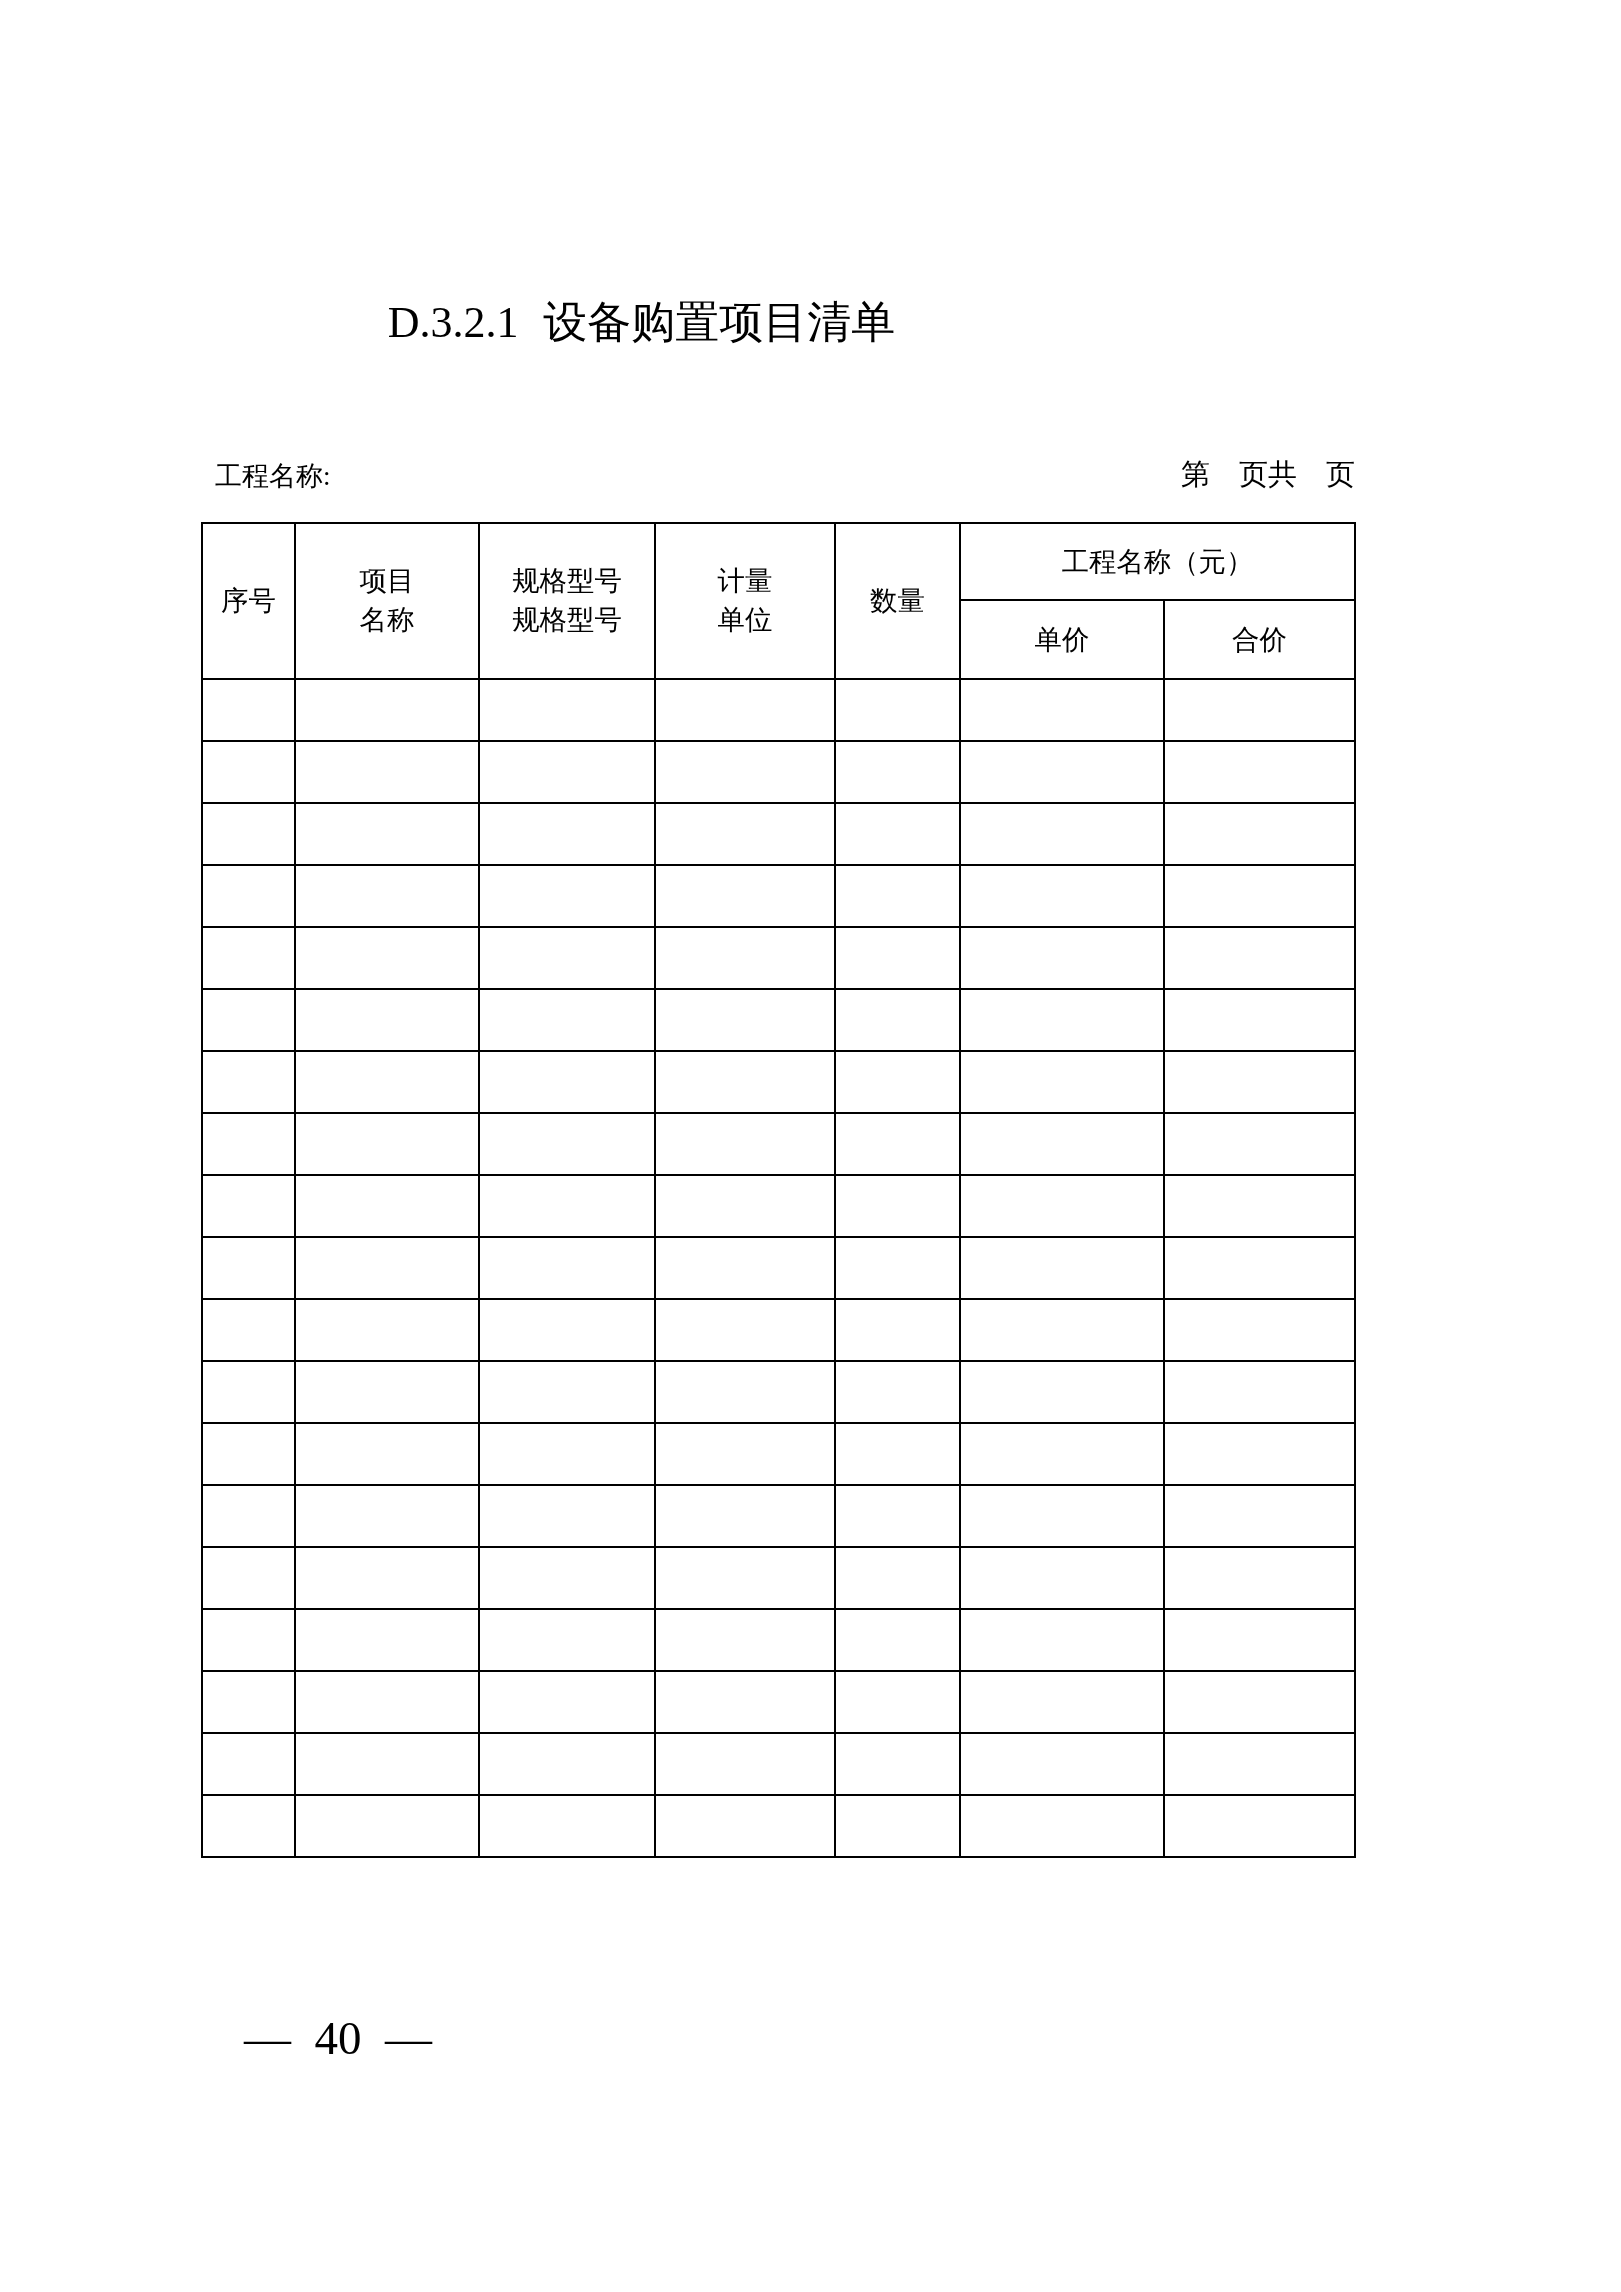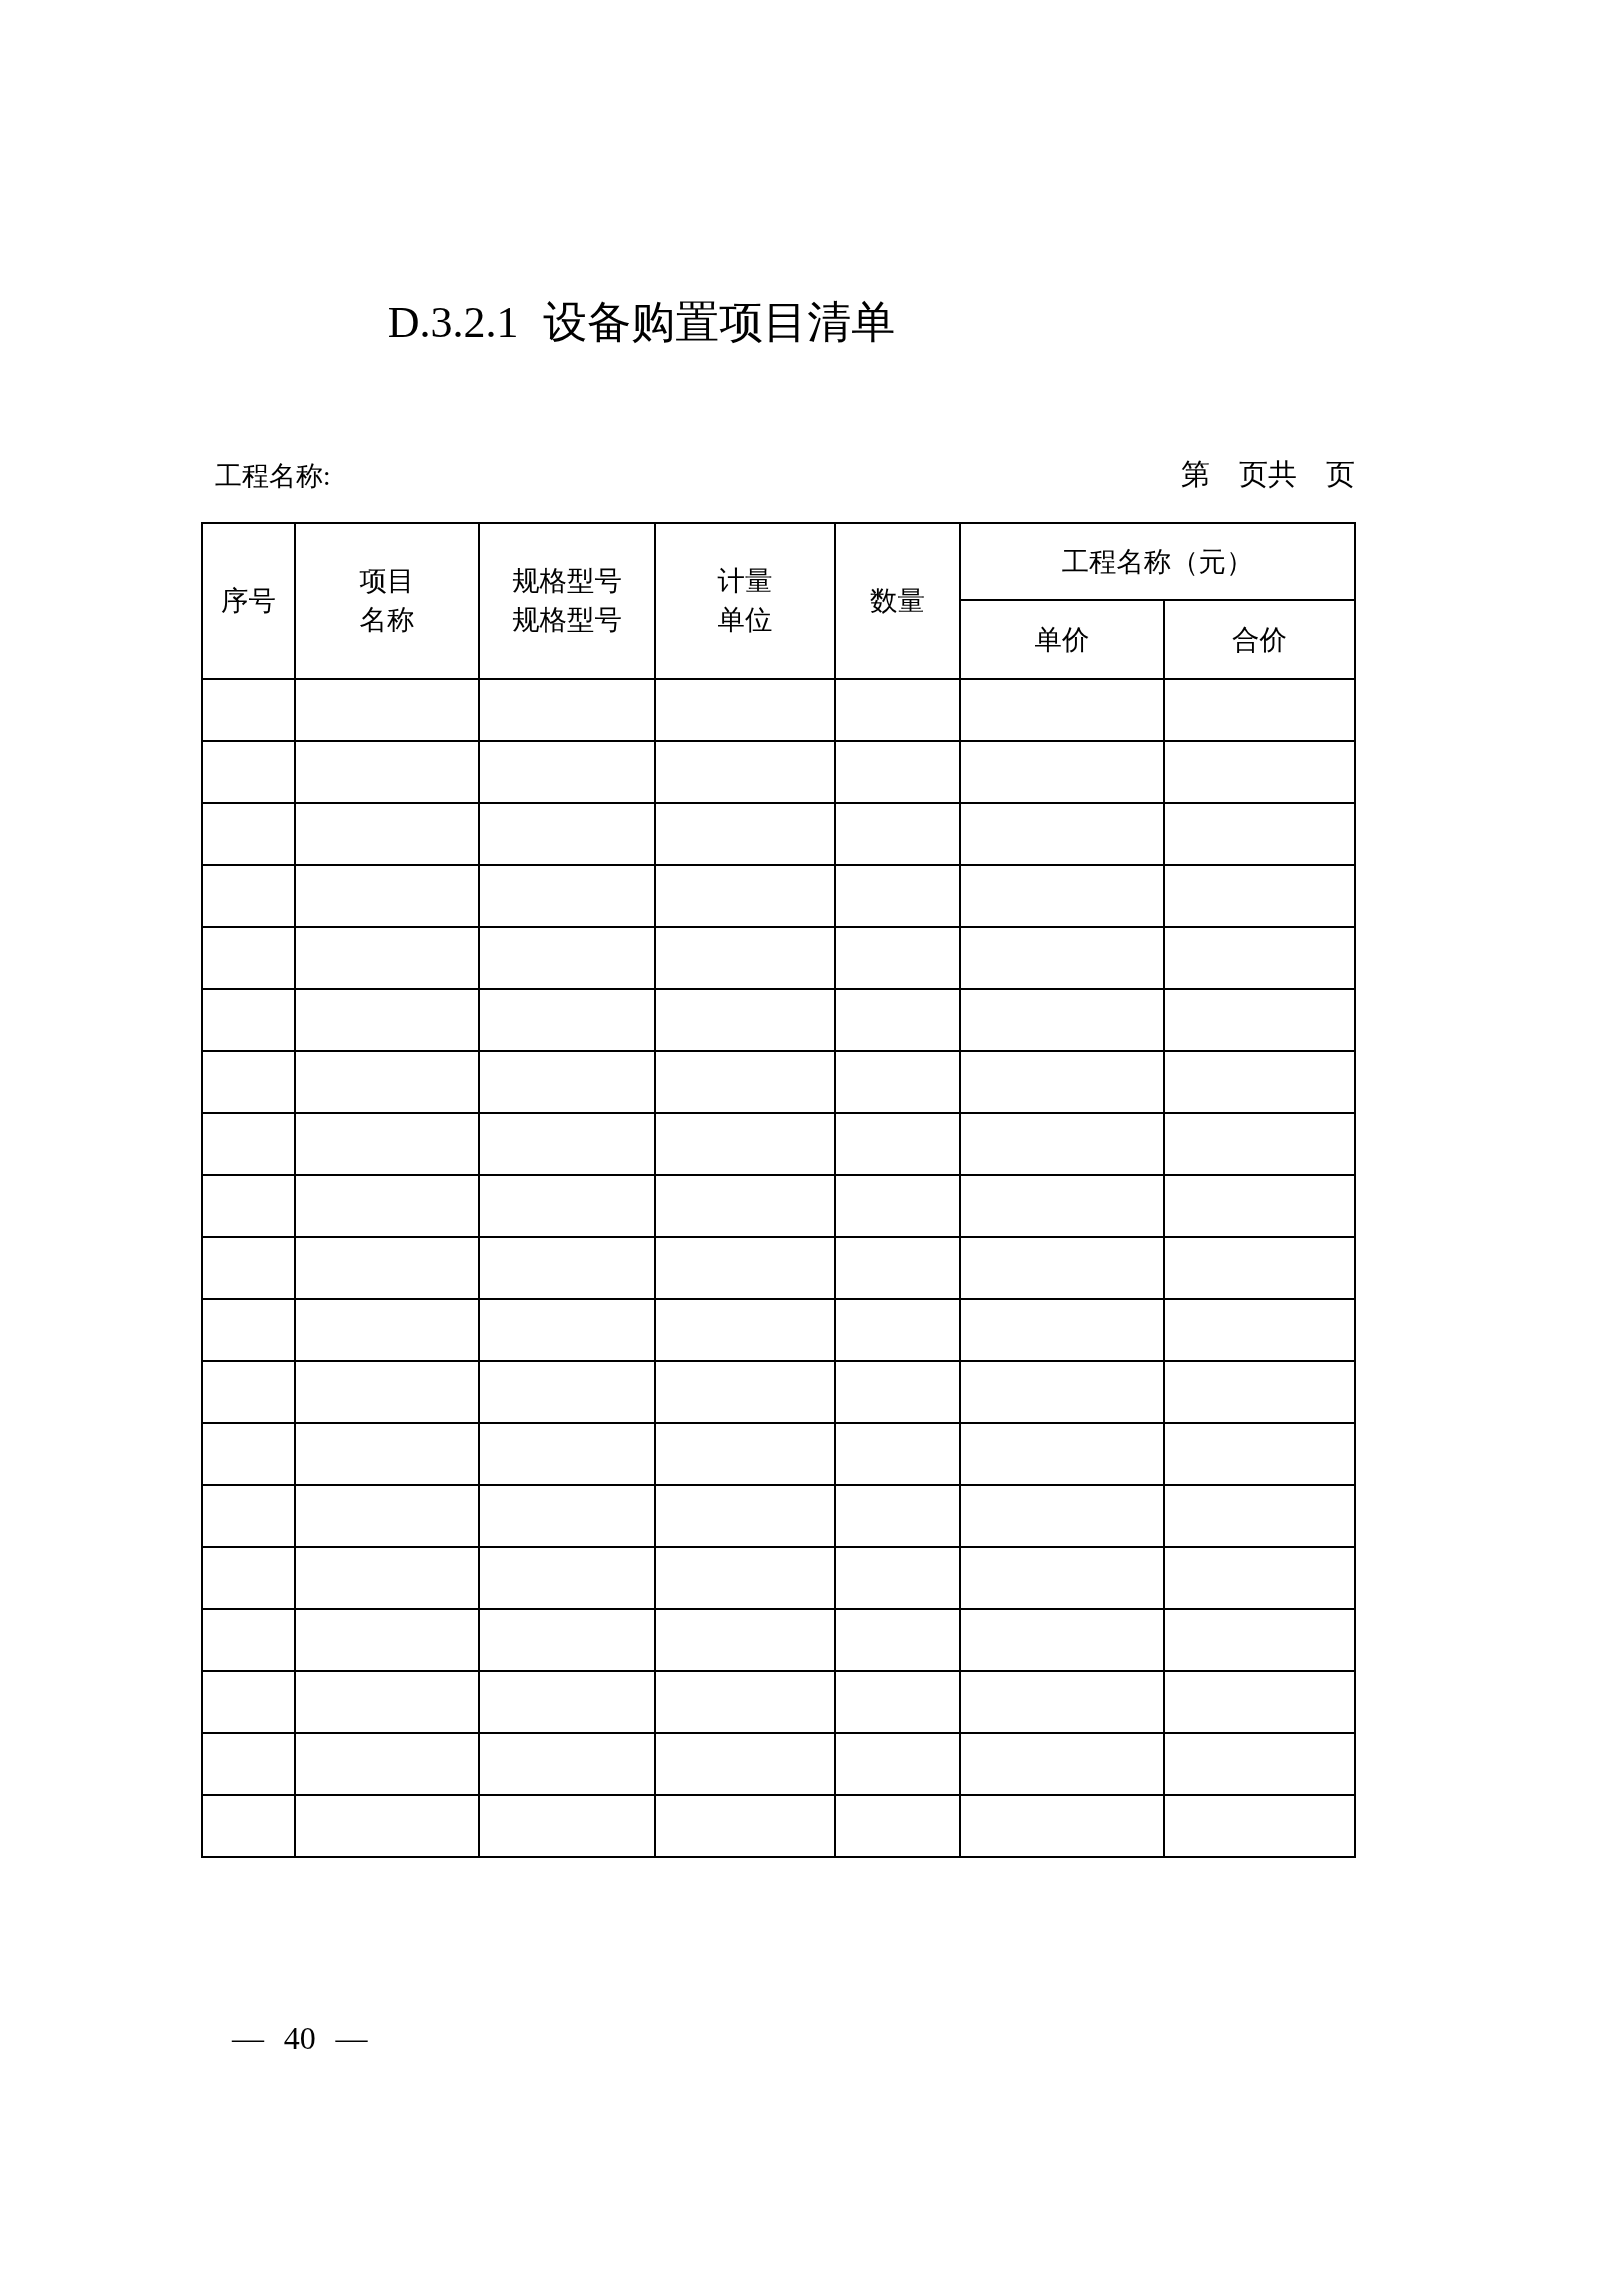--- a/index.html
+++ b/index.html
@@ -48,22 +48,22 @@
     font-weight: normal;
     font-size: 27.4px;
     overflow: hidden;
   }
   .hdr-line { display: block; line-height: 39px; }
   tr.hdr-row-1 { height: 77px; }
   tr.hdr-row-2 { height: 79px; }
   tr.data-row  { height: 62px; }
   .page-number {
     position: absolute;
-    left: 232px; top: 2015px;
-    font-size: 32px;
+    left: 244px; top: 2015px;
+    font-size: 47px;
     line-height: 47px;
     word-spacing: 11.8px;
   }
 </style>
 </head>
 <body>
 
 <div class="page-title">D.3.2.1 设备购置项目清单</div>
 
 <div class="meta-label">工程名称:</div>

